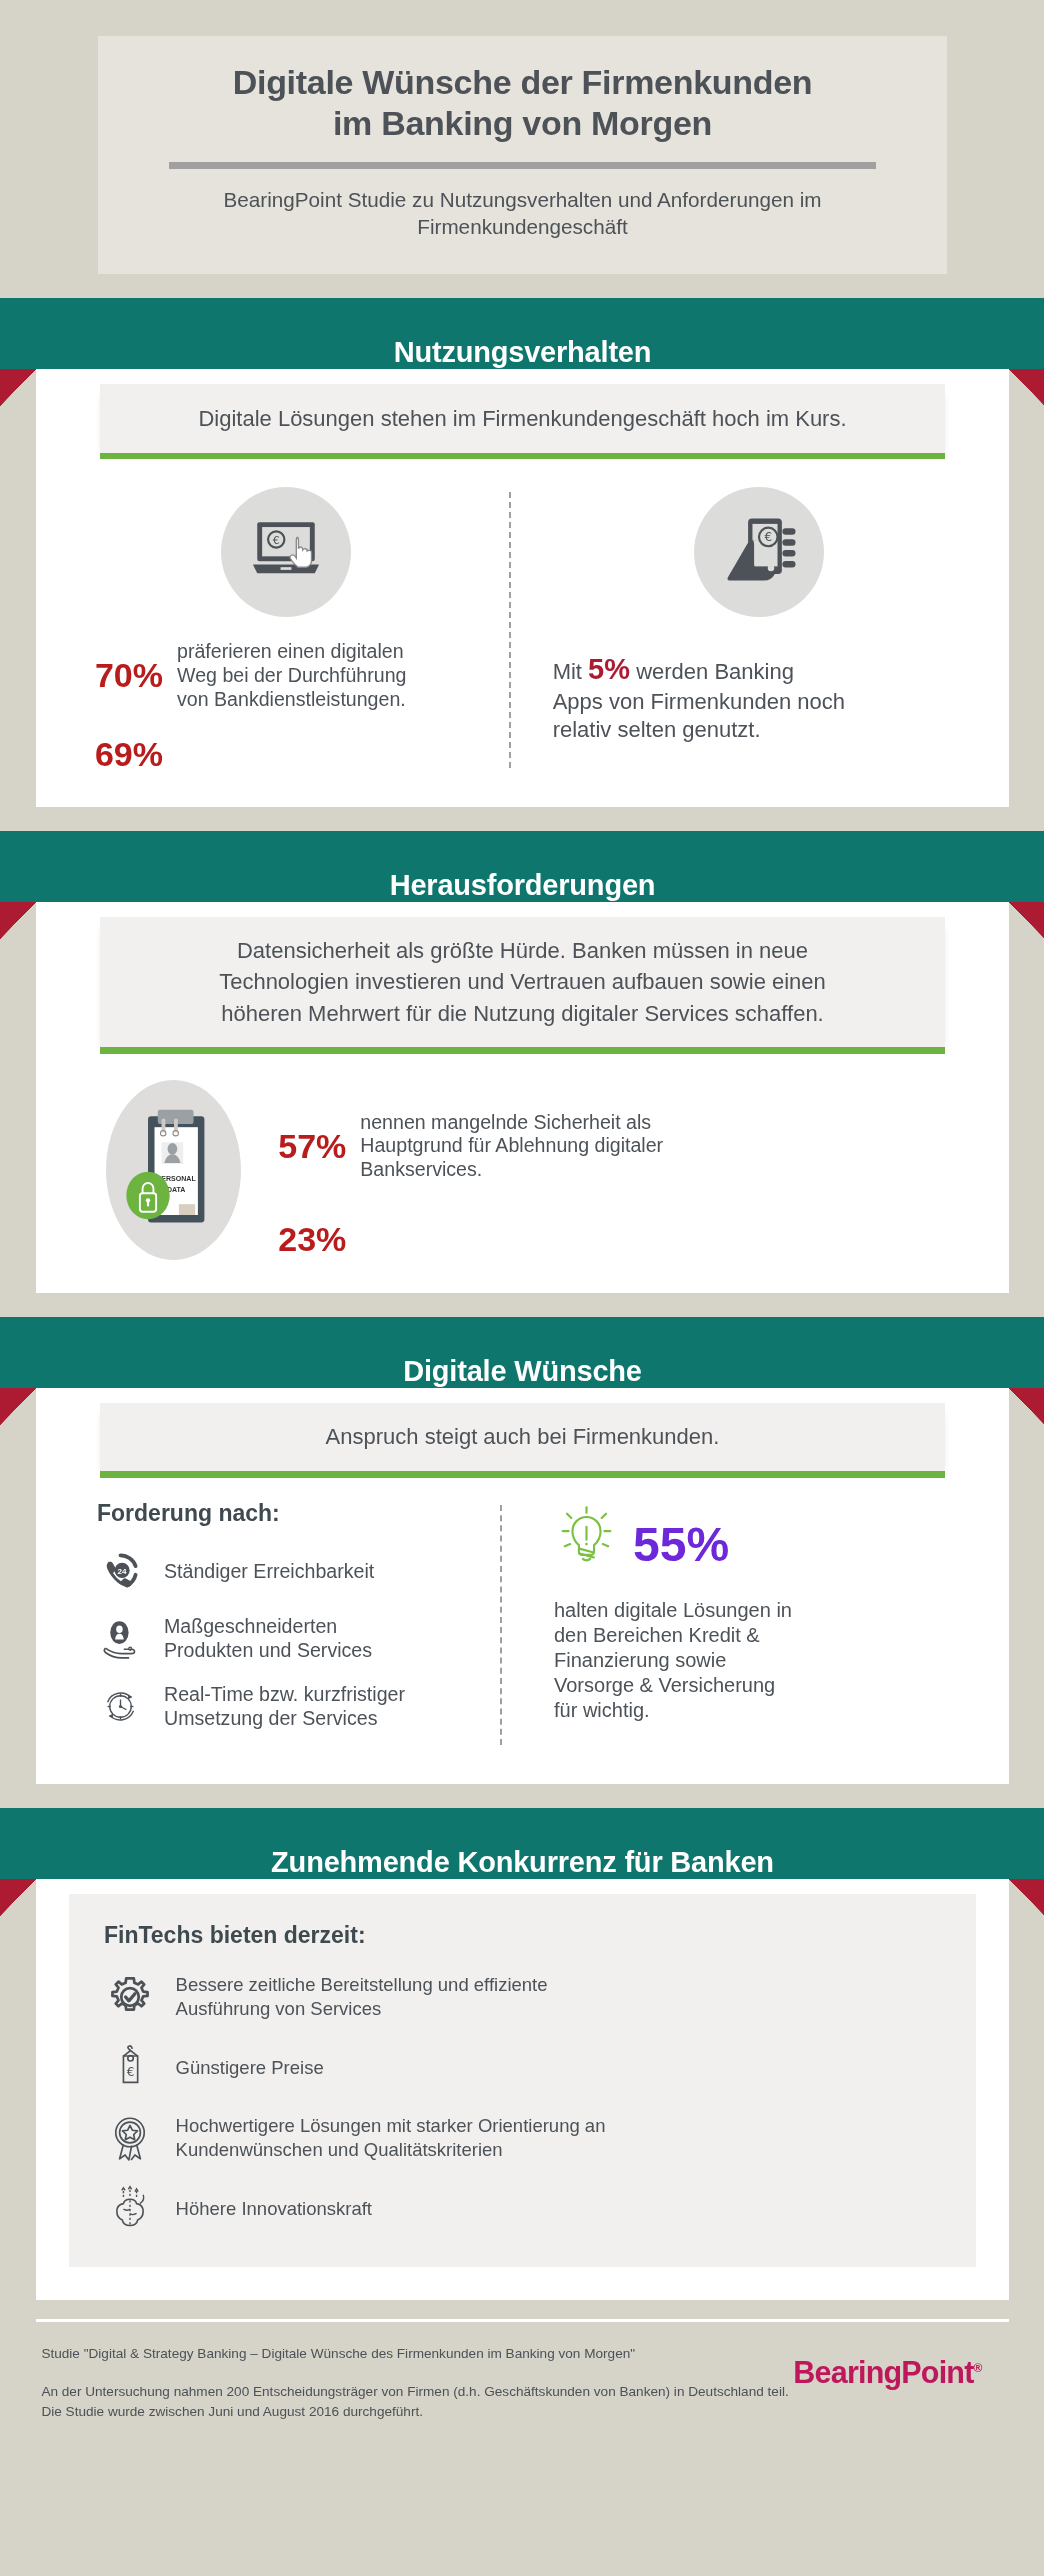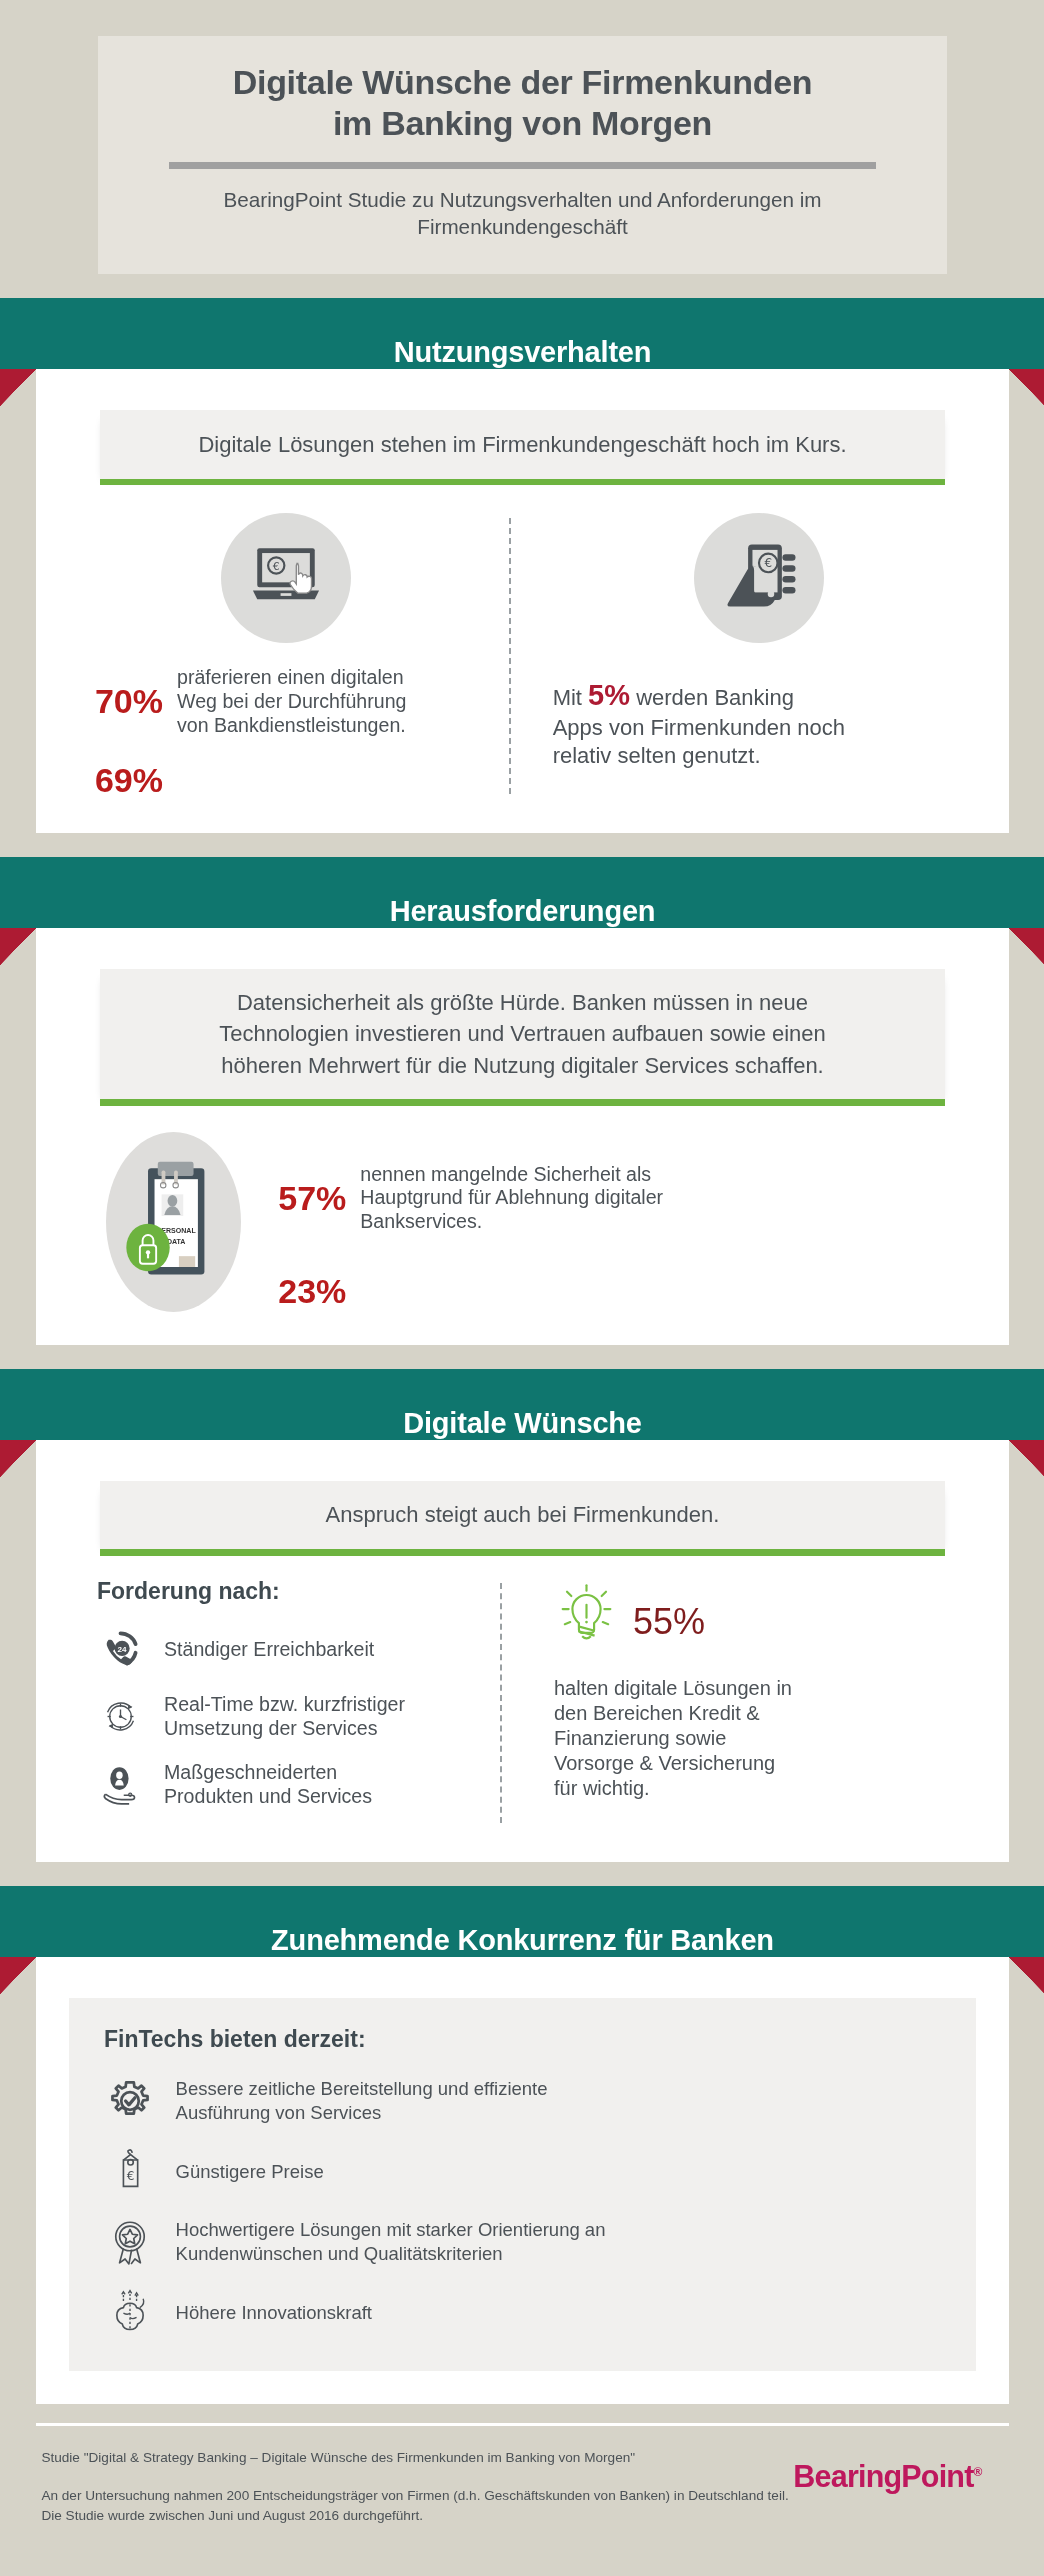--- a/index.html
+++ b/index.html
@@ -68,21 +68,21 @@
     z-index: 1;
   }
   .ribbon-tail.left  { left: 0;  background: linear-gradient(to bottom right, #ad1b33 50%, transparent 50.5%); }
   .ribbon-tail.right { right: 0; background: linear-gradient(to bottom left,  #ad1b33 50%, transparent 50.5%); }
 
   .card {
     position: relative;
     background: #ffffff;
     margin: 0 36px 0 36px;
     z-index: 3;
-    padding: 41px 0 33px 0;
+    padding: 15px 0 33px 0;
   }
 
   
   .headline-box {
     background: #f1f0ee;
     margin: 0 64px;
     padding: 18.5px 25px;
     text-align: center;
     box-shadow: 0 5.4px 8.7px -5.4px rgba(0,0,0,0.28);
   }
@@ -177,21 +177,21 @@
   .demand-row {
     display: flex;
     align-items: center;
     gap: 21px;
     margin-bottom: 20.7px;
   }
   .demand-icon { flex: 0 0 46px; height: 46px; display:flex; align-items:center; justify-content:center; }
   .demand-text { font-size: 19.6px; color: #4c5257; line-height: 1.2; white-space: pre-line; }
 
   .bulb-wrap { display: flex; align-items: center; gap: 14px; margin-bottom: 15.2px; }
-  .big-pct { color: #7f1d1d; font-size: 36px; font-weight: normal; }
+  .big-pct { color: #6d28d9; font-size: 48px; font-weight: bold; }
 
   
   .sec4-panel {
     background: #f1f0ee;
     margin: 0 33px;
     padding: 28px 35px 33px 35px;
   }
   .fintech-row {
     display: flex;
     align-items: center;
@@ -385,51 +385,51 @@
                 <text x="41" y="42" font-size="15" font-weight="bold" font-family="Liberation Sans, sans-serif" fill="#ffffff" text-anchor="middle">24</text>
                 <path d="M16 20 q-6 6 -2 14 q6 14 18 24 q10 8 18 9 q6 0 9 -6 q1 -3 -2 -5 l-9 -5 q-3 -1 -5 1 l-4 4 q-9 -5 -15 -15 l4 -4 q2 -2 1 -5 l-5 -9 q-2 -4 -5 -3 z" fill="#4c5257"></path>
               </svg>
             </div>
             <div class="demand-text">Ständiger Erreichbarkeit</div>
           </div>
 
           <div class="demand-row">
             <div class="demand-icon">
               <svg width="41" height="41" viewBox="0 0 76 76">
+                <ellipse cx="36" cy="27" rx="17" ry="21" fill="#4c5257"></ellipse>
+                <ellipse cx="36" cy="21" rx="6" ry="7" fill="#ffffff"></ellipse>
+                <path d="M28 40 q1 -11 8 -11 q7 0 8 11 z" fill="#ffffff"></path>
+                <path d="M10 56 q14 10 30 10 h18 q6 0 6 -4 q0 -4 -6 -4 h-14" fill="none" stroke="#4c5257" stroke-width="3"></path>
+                <path d="M10 56 q-4 4 0 8 q14 10 30 10 h14" fill="none" stroke="#4c5257" stroke-width="3"></path>
+                <circle cx="56" cy="57" r="3" fill="none" stroke="#4c5257" stroke-width="2"></circle>
+              </svg>
+            </div>
+            <div class="demand-text">Maßgeschneiderten
+Produkten und Services</div>
+          </div>
+
+          <div class="demand-row">
+            <div class="demand-icon">
+              <svg width="41" height="41" viewBox="0 0 76 76">
                 <circle cx="38" cy="38" r="20" fill="none" stroke="#4c5257" stroke-width="2.5"></circle>
                 <circle cx="38" cy="38" r="3" fill="#4c5257"></circle>
                 <line x1="38" y1="38" x2="38" y2="25" stroke="#4c5257" stroke-width="2.5"></line>
                 <line x1="38" y1="38" x2="49" y2="44" stroke="#4c5257" stroke-width="2.5"></line>
                 <line x1="38" y1="14" x2="38" y2="20" stroke="#4c5257" stroke-width="2.5"></line>
                 <line x1="38" y1="56" x2="38" y2="62" stroke="#4c5257" stroke-width="2.5"></line>
                 <line x1="14" y1="38" x2="20" y2="38" stroke="#4c5257" stroke-width="2.5"></line>
                 <line x1="56" y1="38" x2="62" y2="38" stroke="#4c5257" stroke-width="2.5"></line>
                 <path d="M14 30 a26 26 0 0 1 44 -8" fill="none" stroke="#4c5257" stroke-width="2.5"></path>
                 <path d="M62 46 a26 26 0 0 1 -44 8" fill="none" stroke="#4c5257" stroke-width="2.5"></path>
                 <path d="M52 16 l8 4 l-8 5 z" fill="#4c5257"></path>
                 <path d="M24 60 l-8 -4 l8 -5 z" fill="#4c5257"></path>
               </svg>
             </div>
             <div class="demand-text">Real-Time bzw. kurzfristiger
 Umsetzung der Services</div>
-          </div>
-
-          <div class="demand-row">
-            <div class="demand-icon">
-              <svg width="41" height="41" viewBox="0 0 76 76">
-                <ellipse cx="36" cy="27" rx="17" ry="21" fill="#4c5257"></ellipse>
-                <ellipse cx="36" cy="21" rx="6" ry="7" fill="#ffffff"></ellipse>
-                <path d="M28 40 q1 -11 8 -11 q7 0 8 11 z" fill="#ffffff"></path>
-                <path d="M10 56 q14 10 30 10 h18 q6 0 6 -4 q0 -4 -6 -4 h-14" fill="none" stroke="#4c5257" stroke-width="3"></path>
-                <path d="M10 56 q-4 4 0 8 q14 10 30 10 h14" fill="none" stroke="#4c5257" stroke-width="3"></path>
-                <circle cx="56" cy="57" r="3" fill="none" stroke="#4c5257" stroke-width="2"></circle>
-              </svg>
-            </div>
-            <div class="demand-text">Maßgeschneiderten
-Produkten und Services</div>
           </div>
         </div>
 
         <div class="divider-v"></div>
 
         <div class="sec3-right">
           <div class="bulb-wrap">
             <div>
               <svg width="65" height="76" viewBox="0 0 120 140">
                 <path d="M60 22 a26 26 0 0 1 26 26 q0 16 -12 26 v12 a6 6 0 0 1 -6 6 h-16 a6 6 0 0 1 -6 -6 v-12 q-12 -10 -12 -26 a26 26 0 0 1 26 -26 z" fill="none" stroke="#7ac143" stroke-width="4"></path>

